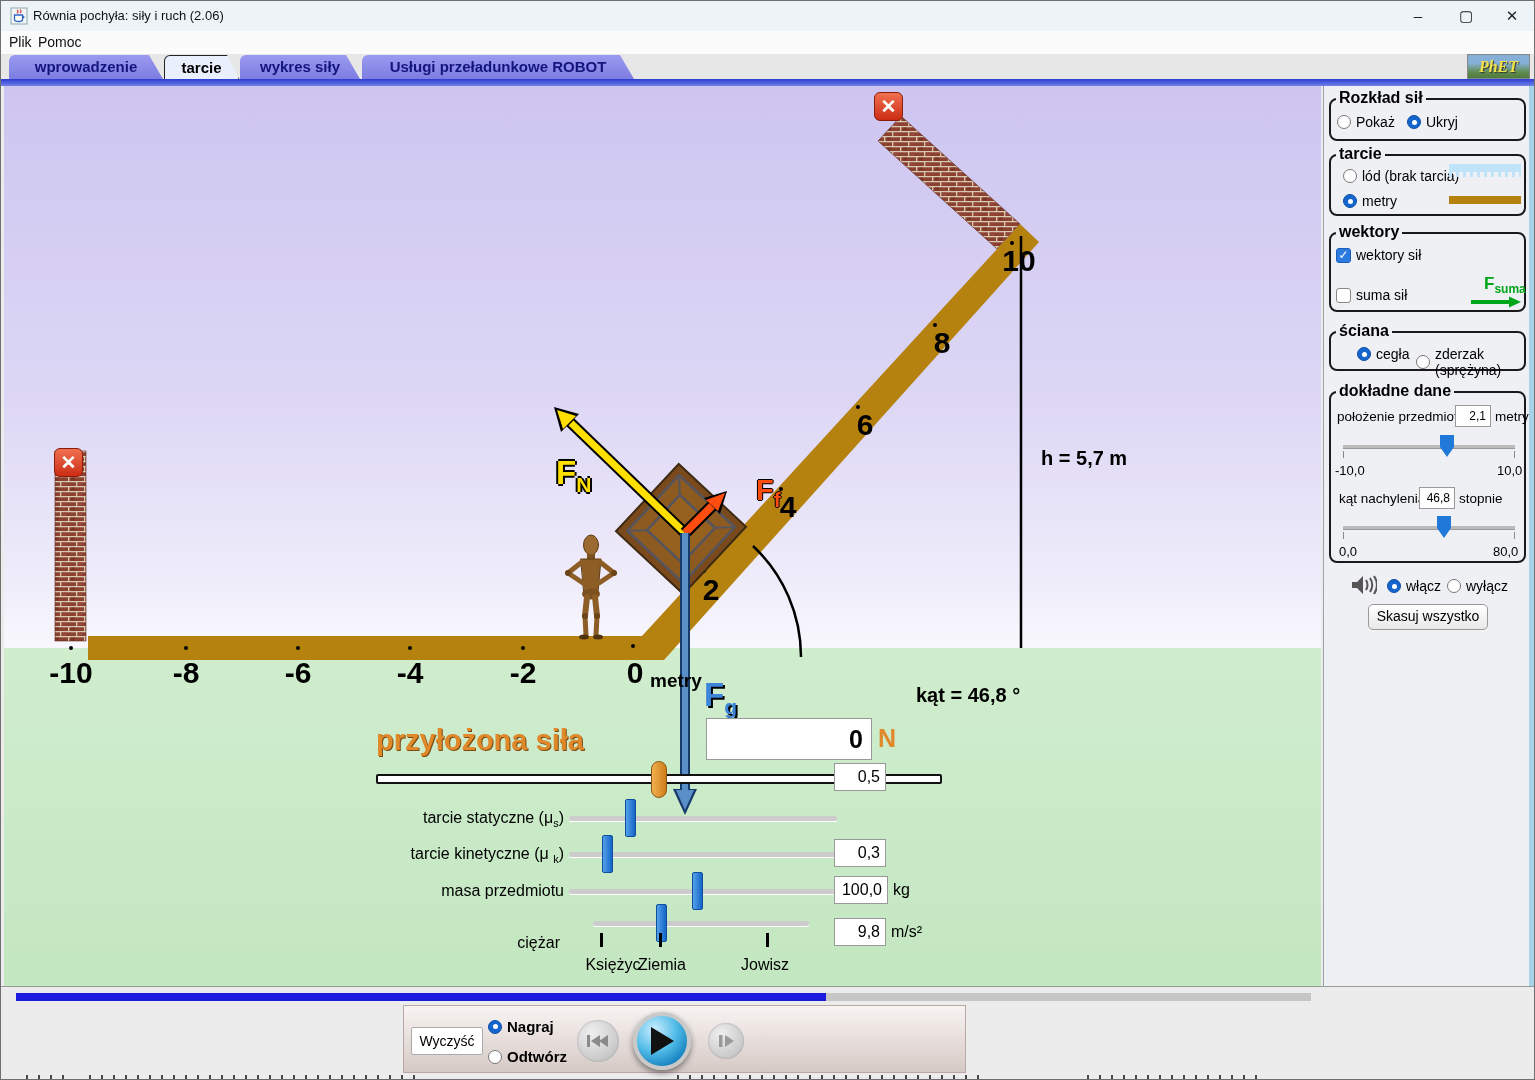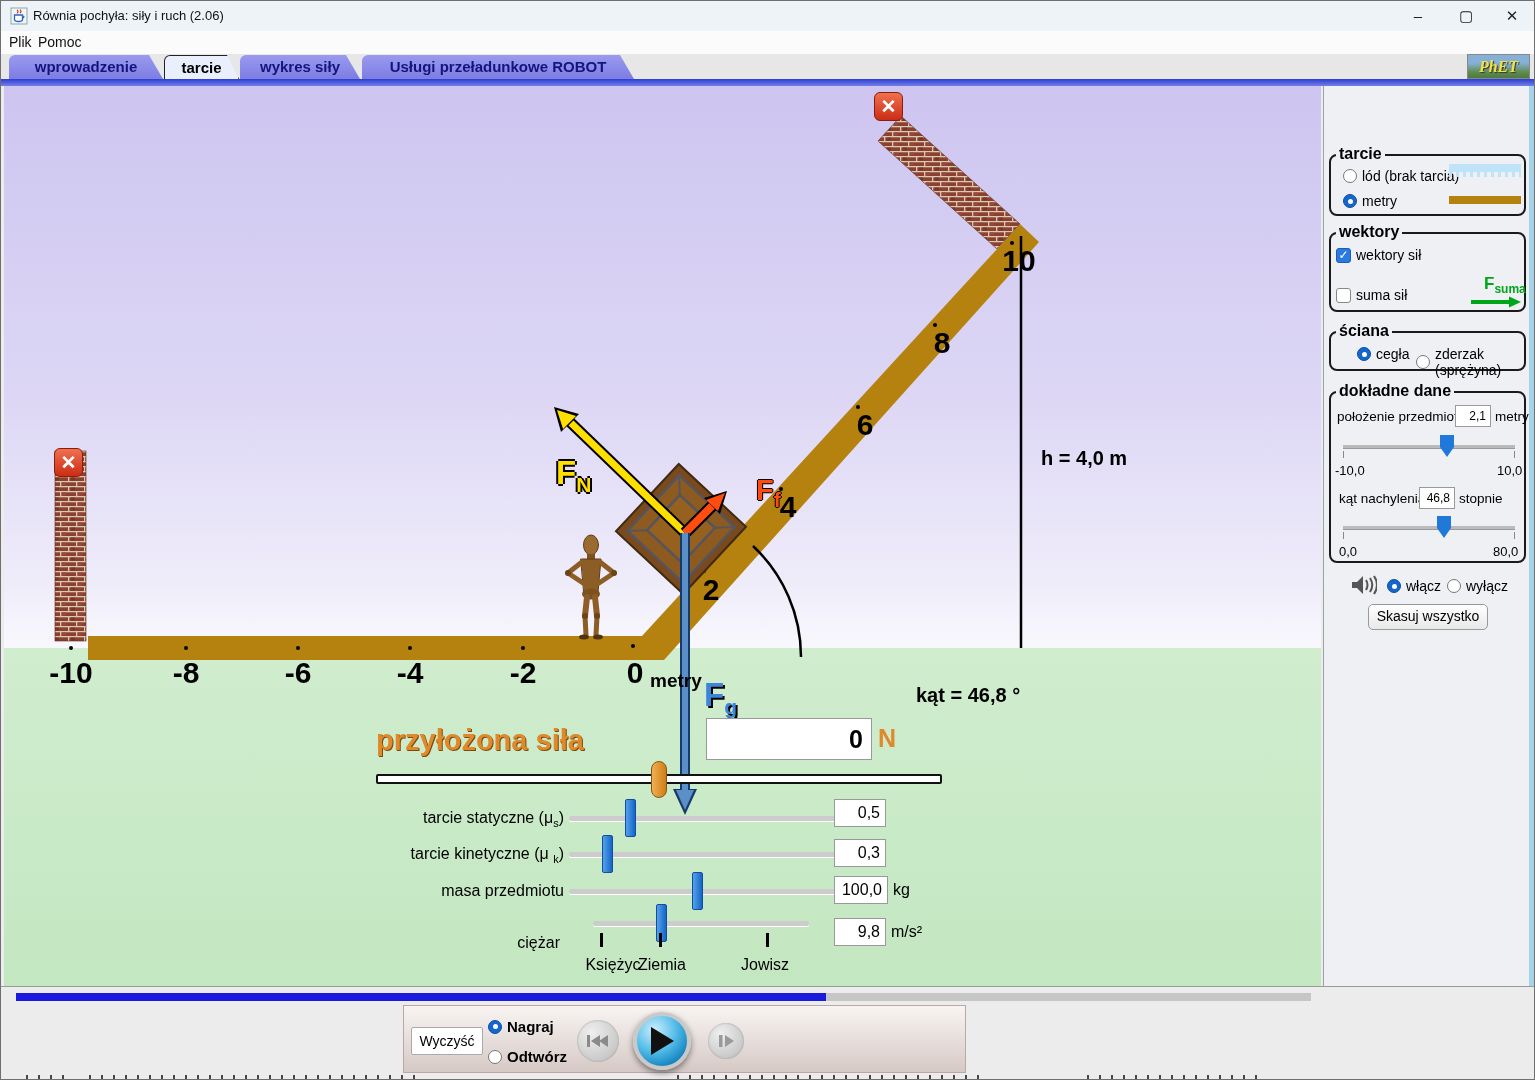--- a/index.html
+++ b/index.html
@@ -215,21 +215,21 @@
     <div class="abs ruler-num" style="left:497px;top:570px">-2</div>
     <div class="abs ruler-num" style="left:609px;top:570px">0</div>
     <div class="abs small-unit" style="left:646px;top:584px">metry</div>
 
     <div class="abs ruler-num" style="left:685px;top:487px">2</div>
     <div class="abs ruler-num" style="left:762px;top:404px">4</div>
     <div class="abs ruler-num" style="left:839px;top:322px">6</div>
     <div class="abs ruler-num" style="left:916px;top:240px">8</div>
     <div class="abs ruler-num" style="left:993px;top:158px">10</div>
 
-    <div class="abs hud" style="left:1037px;top:361px">h = 4,0 m</div>
+    <div class="abs hud" style="left:1037px;top:361px">h = 5,7 m</div>
     <div class="abs hud" style="left:912px;top:598px">kąt = 46,8 °</div>
 
     <div class="abs flabel fn-label" style="left:552px;top:370px">
       <span>F</span><sub>N</sub>
     </div>
     <div class="abs flabel ff-label" style="left:752px;top:390px">
       <span>F</span><sub>f</sub>
     </div>
     <div class="abs flabel fg-label" style="left:700px;top:592px">
       <span>F</span><sub>g</sub>
@@ -241,21 +241,21 @@
     </div>
     <div class="abs unit-orange" style="left:874px;top:638px">N</div>
     <div class="abs" id="applied-track" style="left:372px;top:688px;width:566px;height:10px"></div>
     <div class="abs" id="applied-thumb" style="left:647px;top:675px"></div>
 
     <div class="abs srow-label" style="left:330px;top:723px;width:230px">
       <span>tarcie statyczne (μ</span><sub>s</sub><span>)</span>
     </div>
     <div class="abs strack" style="left:565px;top:730px;width:268px;height:5px"></div>
     <div class="abs vthumb" style="left:621px;top:713px"></div>
-    <div class="abs field vfield" style="left:830px;top:713px;width:52px;height:28px">
+    <div class="abs field vfield" style="left:830px;top:677px;width:52px;height:28px">
       <span>0,5</span>
     </div>
 
     <div class="abs srow-label" style="left:330px;top:759px;width:230px">
       <span>tarcie kinetyczne (μ </span><sub>k</sub><span>)</span>
     </div>
     <div class="abs strack" style="left:565px;top:766px;width:268px;height:5px"></div>
     <div class="abs vthumb" style="left:598px;top:749px"></div>
     <div class="abs field vfield" style="left:830px;top:753px;width:52px;height:28px">
       <span>0,3</span>
@@ -284,20 +284,31 @@
     <div class="abs planet" style="left:716px;top:870px">Jowisz</div>
     <div class="abs field vfield" style="left:830px;top:832px;width:52px;height:28px">
       <span>9,8</span>
     </div>
     <div class="abs srow-unit" style="left:887px;top:837px">m/s²</div>
   </div>
 
   <div class="abs" id="rpanel"></div>
   <div class="abs" id="redge"></div>
 
+  <div class="abs group" style="left:1328px;top:97px;width:197px;height:43px">
+    <div class="gtitle">Rozkład sił</div>
+    <div class="abs optrow" style="left:6px;top:14px">
+      <span class="radio"></span>
+      <span>Pokaż</span>
+    </div>
+    <div class="abs optrow" style="left:76px;top:14px">
+      <span class="radio sel"></span>
+      <span>Ukryj</span>
+    </div>
+  </div>
 
   <div class="abs group" style="left:1328px;top:153px;width:197px;height:62px">
     <div class="gtitle">tarcie</div>
     <div class="abs optrow" style="left:12px;top:12px">
       <span class="radio"></span>
       <span>lód (brak tarcia)</span>
     </div>
     <div class="abs" style="left:118px;top:8px;width:72px;height:8px;background:#bfe4fa"></div>
     <div class="abs" style="left:118px;top:16px;width:72px;height:5px;background:repeating-linear-gradient(90deg,#bfe4fa 0 3px,transparent 3px 7px)"></div>
     <div class="abs optrow" style="left:12px;top:37px">

